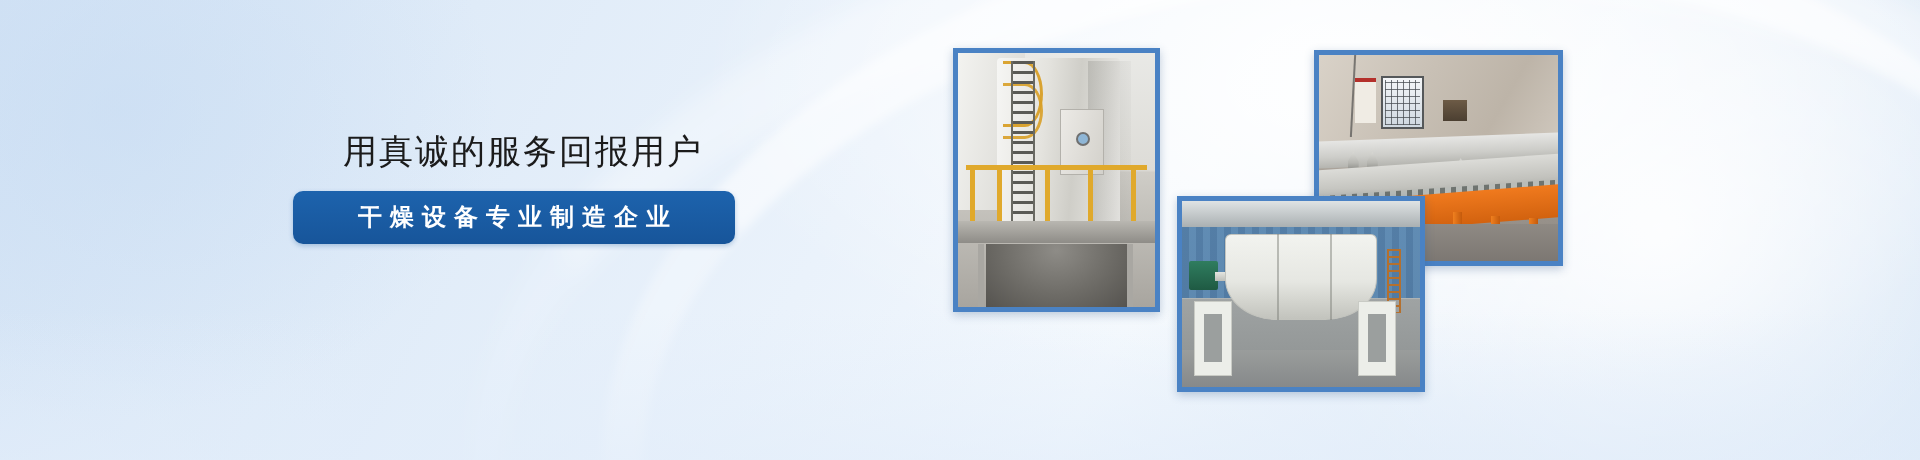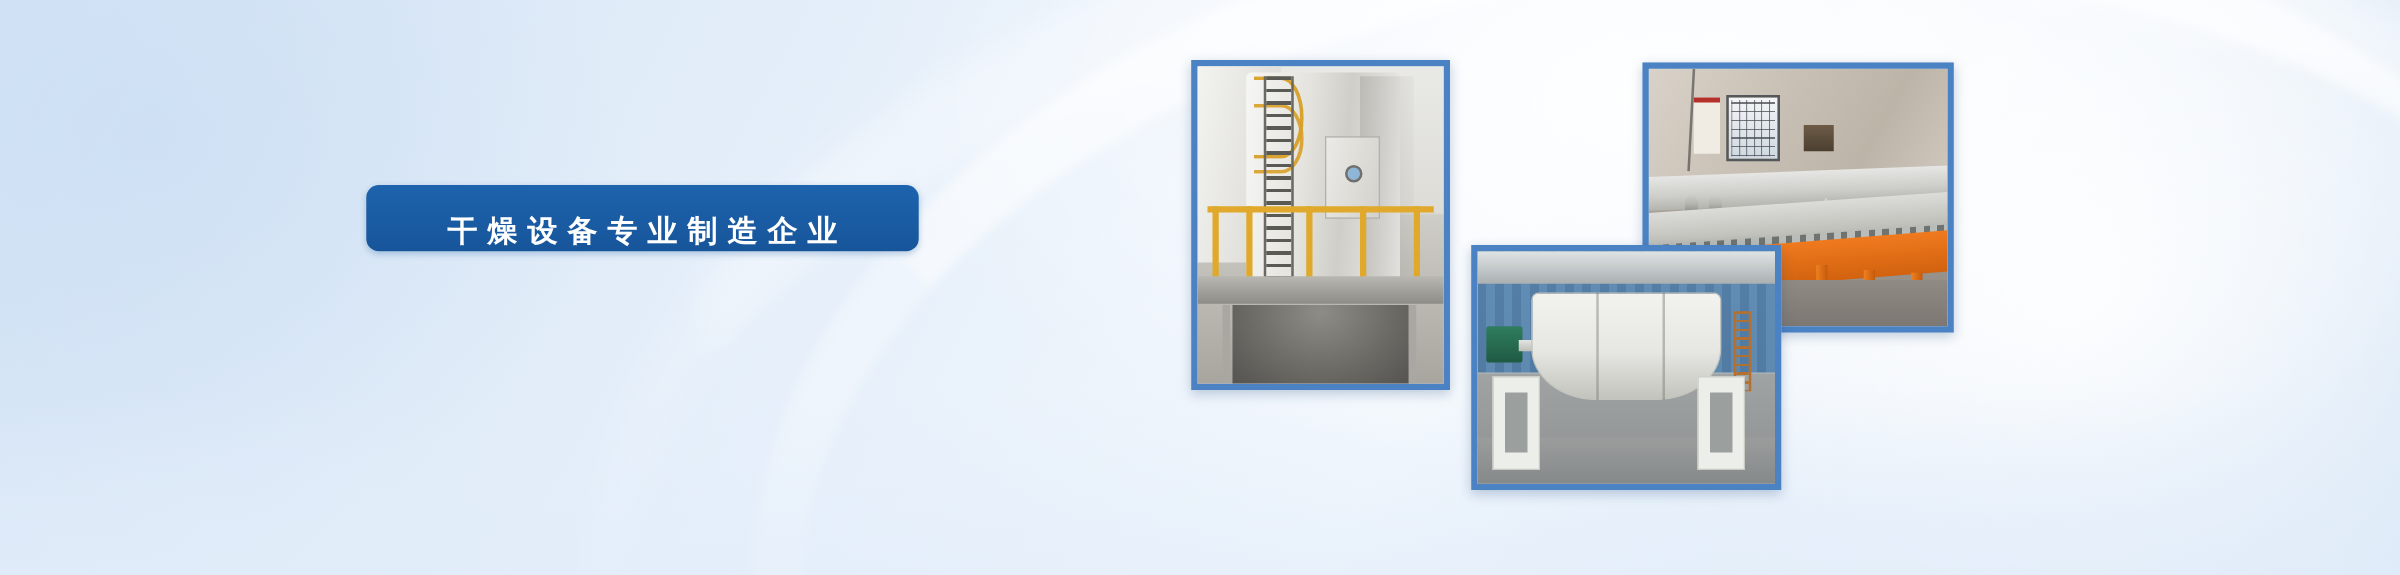--- a/index.html
+++ b/index.html
@@ -67,21 +67,21 @@
     letter-spacing: 2px;
     text-align: center;
     font-weight: 400;
     white-space: nowrap;
   }
   #tagline-pill {
     margin-top: 18px;
     width: 442px; height: 53px;
     background: linear-gradient(to bottom, #1d63ad 0%, #17559a 100%);
     border-radius: 10px;
-    display: flex; align-items: flex-end; justify-content: center;
+    display: flex; align-items: center; justify-content: center;
     box-shadow: 0 2px 5px rgba(23,85,154,0.28);
   }
   #tagline-text {
     color: #ffffff;
     font-size: 24px;
     letter-spacing: 8px;
     text-indent: 8px;
     font-weight: 700;
     white-space: nowrap;
   }
@@ -214,20 +214,21 @@
 
 <div id="banner-root">
 
   <div class="swoosh" id="swoosh-corner-left"></div>
   <div class="swoosh" id="swoosh-glow-right"></div>
   <div class="swoosh" id="swoosh-arc-soft"></div>
   <div class="swoosh" id="swoosh-arc-main"></div>
   <div class="swoosh" id="swoosh-bottom-tint"></div>
 
   <div id="text-block">
+    <div id="headline">用真诚的服务回报用户</div>
     <div id="tagline-pill">
       <span id="tagline-text">干燥设备专业制造企业</span>
     </div>
   </div>
 
   <div id="photo-collage">
 
     <div class="photo-frame" id="photo-fluidbed-dryer">
       <div class="photo-inner">
         <div class="fb-wall"></div>

